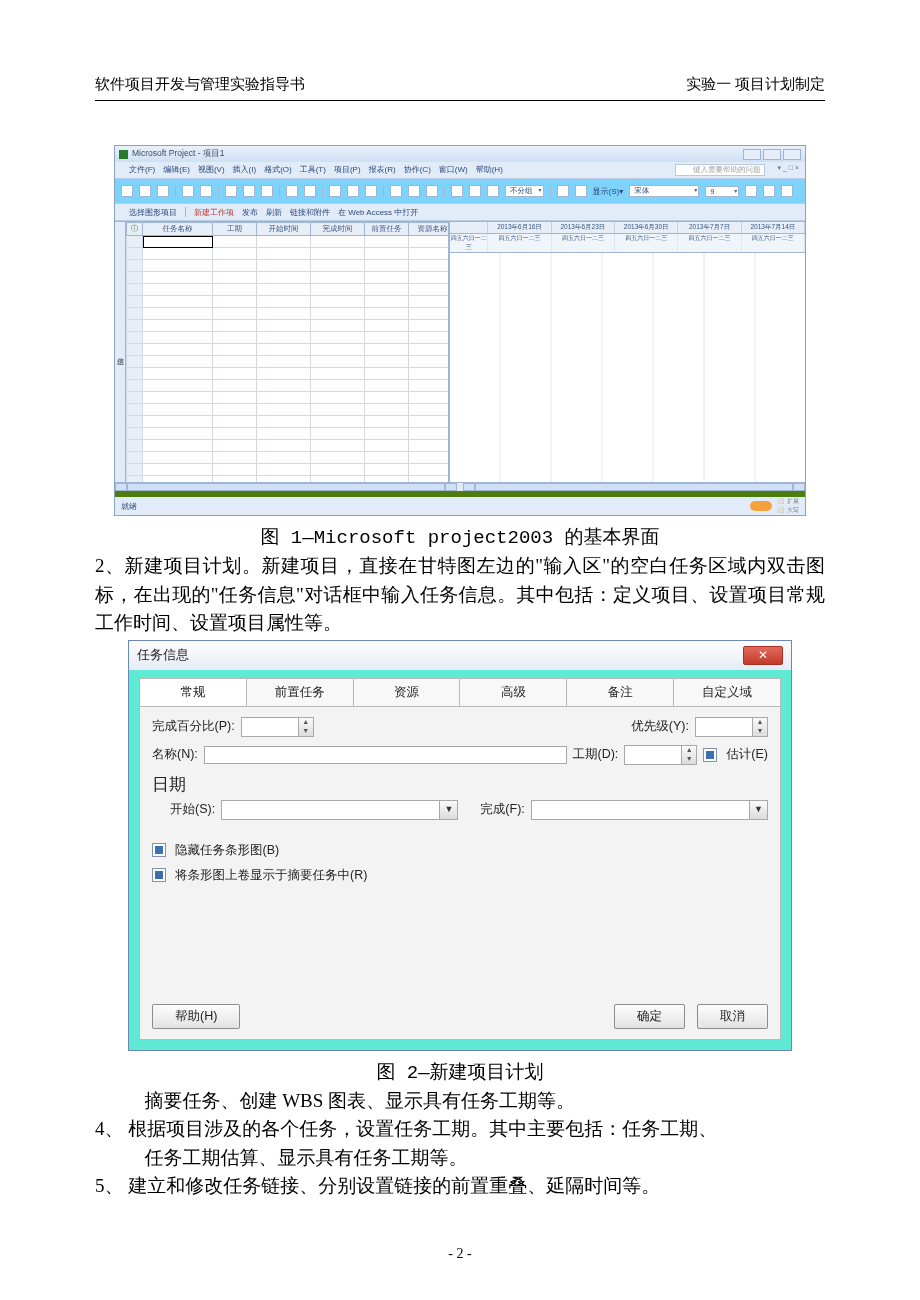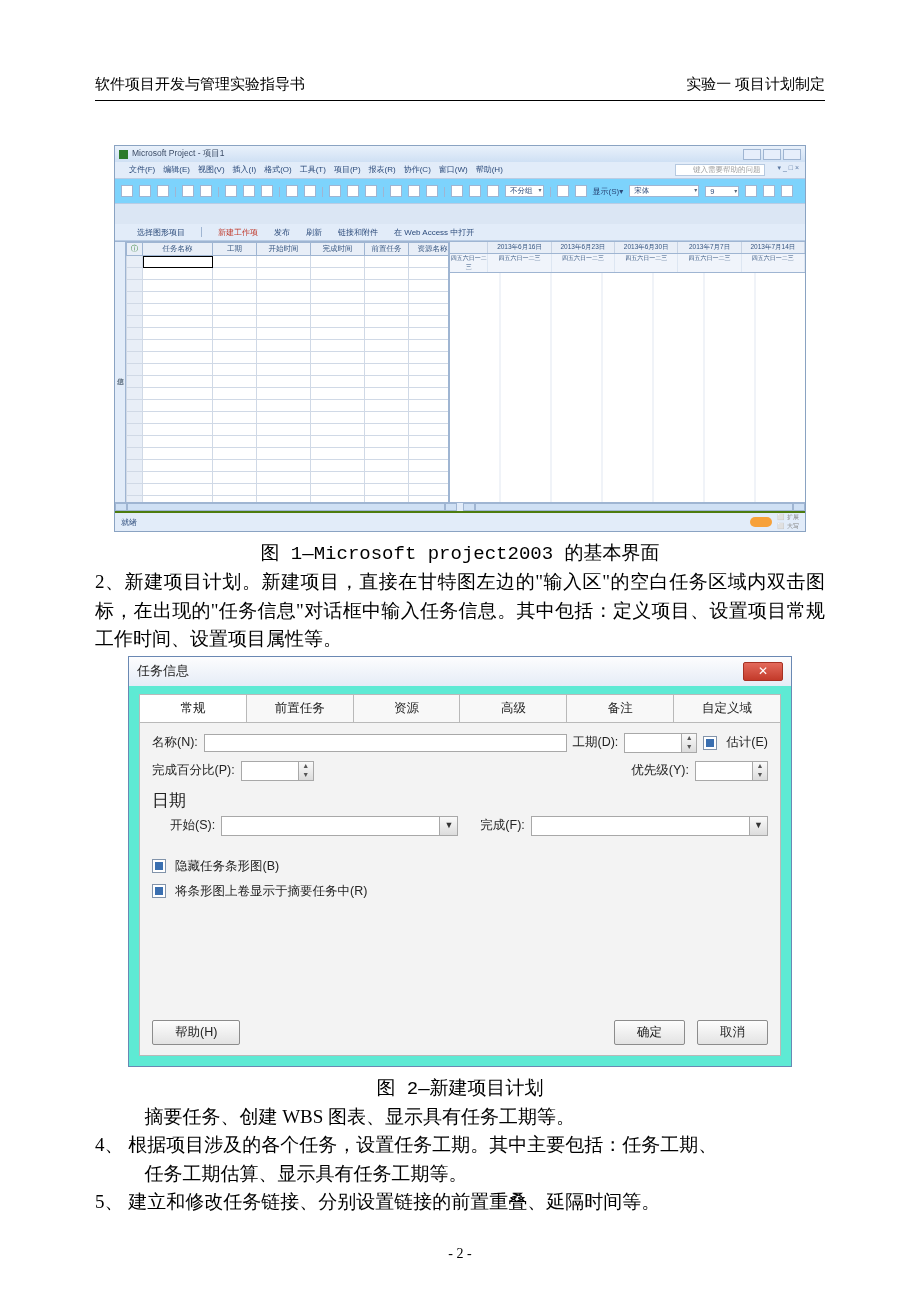--- a/index.html
+++ b/index.html
@@ -115,24 +115,23 @@
   .msp-toolbar .drop::after {
     content:"▾"; position:absolute; right:1px; top:0; font-size:6px; color:#567;
   }
   .msp-toolbar2 {
     background: #e2ecf9;
     border-bottom: 1px solid #b9cce4;
     font-size: 8px;
     color: #2b4a7a;
     padding: 2px 6px;
     display: flex;
-    gap: 16px;
+    gap: 8px;
     align-items: center;
     height: 12px;
-    margin-top: 20px;
   }
   .msp-body {
     display: flex;
     height: 260px;
     background: #fff;
     border-top: 1px solid #9fb5d2;
   }
   .msp-vsplit {
     width: 10px;
     background: #e2ecf9;
@@ -211,21 +210,21 @@
     border-right: 1px solid #dde6f2;
     overflow: hidden;
   }
   .msp-gantt .gbody {
     position: relative;
     height: 232px;
     background: repeating-linear-gradient(90deg, #fff, #fff 49px, #f0f3f8 49px, #f0f3f8 51px);
   }
   .msp-status {
     background: #e2ecf9;
-    border-top: 2px solid #4d7c0f;
+    border-top: 6px solid #4d7c0f;
     font-size: 8px;
     color: #2b4a7a;
     padding: 2px 6px;
     display: flex;
     gap: 6px;
     align-items: center;
     height: 14px;
   }
   .msp-status .pill {
     background: #f7a13a; border-radius: 6px; width: 22px; height: 10px; margin-left: auto;
@@ -750,51 +749,51 @@
     <div class="dlg-tabs">
       <div class="dlg-tab active">常规</div>
       <div class="dlg-tab">前置任务</div>
       <div class="dlg-tab">资源</div>
       <div class="dlg-tab">高级</div>
       <div class="dlg-tab">备注</div>
       <div class="dlg-tab">自定义域</div>
     </div>
     <div class="dlg-inner">
       <div class="dlg-row">
-        <span class="dlg-label">名称(N):</span>
-        <span class="dlg-input" style="flex:1.6"></span>
-        <span class="dlg-label">工期(D):</span>
-        <span class="dlg-spin">
-          <span class="spinbox"></span>
-            <span class="spinbtn">
-              <span>▲</span>
-              <span>▼</span>
-            </span>
-        </span>
-        <span class="dlg-check"></span>
-        <span>估计(E)</span>
-      </div>
-      <div class="dlg-row">
         <span class="dlg-label">完成百分比(P):</span>
         <span class="dlg-spin">
           <span class="spinbox"></span>
             <span class="spinbtn">
               <span>▲</span>
               <span>▼</span>
             </span>
         </span>
         <span style="flex:1"></span>
         <span class="dlg-label">优先级(Y):</span>
         <span class="dlg-spin">
           <span class="spinbox"></span>
             <span class="spinbtn">
               <span>▲</span>
               <span>▼</span>
             </span>
         </span>
+      </div>
+      <div class="dlg-row">
+        <span class="dlg-label">名称(N):</span>
+        <span class="dlg-input" style="flex:1.6"></span>
+        <span class="dlg-label">工期(D):</span>
+        <span class="dlg-spin">
+          <span class="spinbox"></span>
+            <span class="spinbtn">
+              <span>▲</span>
+              <span>▼</span>
+            </span>
+        </span>
+        <span class="dlg-check"></span>
+        <span>估计(E)</span>
       </div>
       <div class="dlg-section">日期</div>
       <div class="dlg-row" style="padding-left:18px">
         <span class="dlg-label">开始(S):</span>
         <span class="dlg-combo">
             <span class="cbox"></span>
             <span class="carrow">▼</span>
           </span>
         <span style="width:10px"></span>
         <span class="dlg-label">完成(F):</span>

